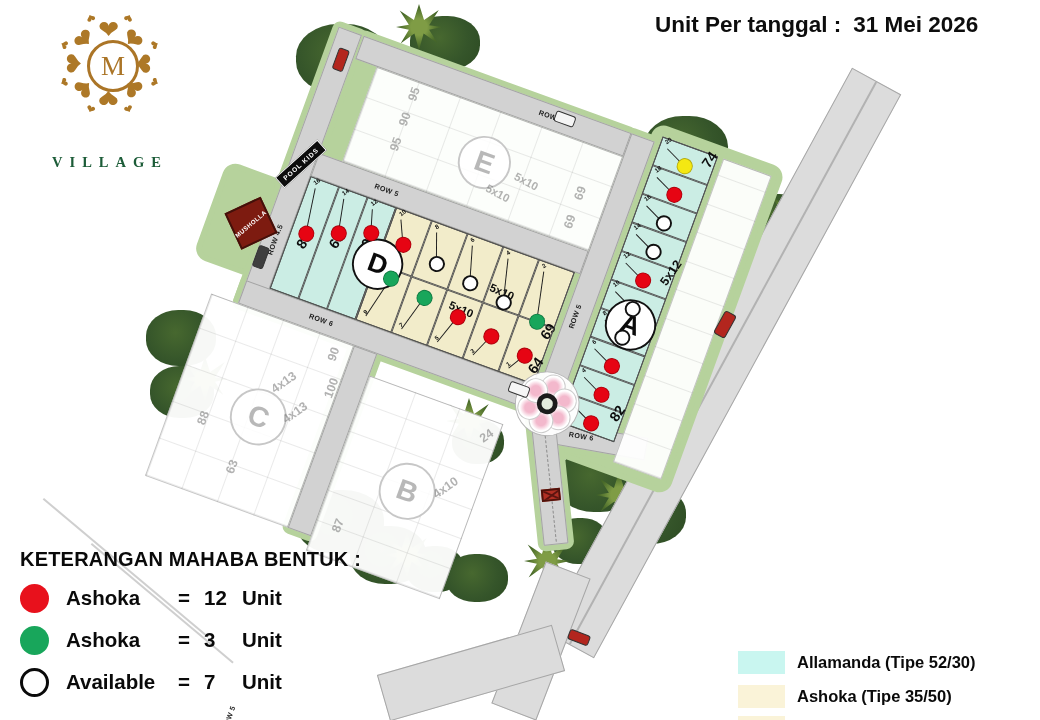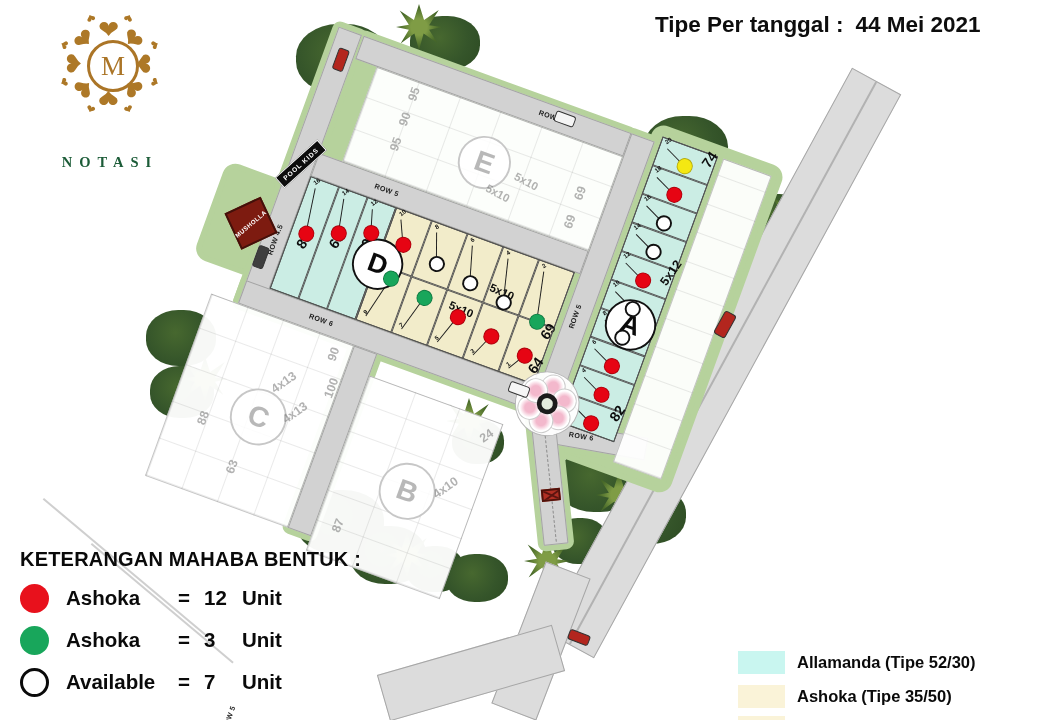--- a/index.html
+++ b/index.html
@@ -94,26 +94,26 @@
         <div class="heart" style="position: absolute; left: 18.9584px; top: 18.9584px; font-size: 25px; transform: rotate(315deg);">❤</div>
         <div class="heart-s" style="position: absolute; left: 69.1342px; top: 3.80602px; font-size: 11px; transform: rotate(202.5deg);">❤</div>
         <div class="heart-s" style="position: absolute; left: 96.194px; top: 30.8658px; font-size: 11px; transform: rotate(247.5deg);">❤</div>
         <div class="heart-s" style="position: absolute; left: 96.194px; top: 69.1342px; font-size: 11px; transform: rotate(292.5deg);">❤</div>
         <div class="heart-s" style="position: absolute; left: 69.1342px; top: 96.194px; font-size: 11px; transform: rotate(337.5deg);">❤</div>
         <div class="heart-s" style="position: absolute; left: 30.8658px; top: 96.194px; font-size: 11px; transform: rotate(382.5deg);">❤</div>
         <div class="heart-s" style="position: absolute; left: 3.80602px; top: 69.1342px; font-size: 11px; transform: rotate(427.5deg);">❤</div>
         <div class="heart-s" style="position: absolute; left: 3.80602px; top: 30.8658px; font-size: 11px; transform: rotate(472.5deg);">❤</div>
         <div class="heart-s" style="position: absolute; left: 30.8658px; top: 3.80602px; font-size: 11px; transform: rotate(517.5deg);">❤</div>
       </div>
-    <div class="brand2">NOTASI</div>
+    <div class="brand2">VILLAGE</div>
   </div>
 
   <div class="date-line">
-    <span>Tipe Per tanggal :</span>
-    <span>44 Mei 2021</span>
+    <span>Unit Per tanggal :</span>
+    <span>31 Mei 2026</span>
   </div>
 
   <div id="greenery">
       <div class="blob" style="position: absolute; left: 296px; top: 24px; width: 92px; height: 70px;"></div>
       <div class="blob" style="position: absolute; left: 356px; top: 58px; width: 82px; height: 64px;"></div>
       <div class="blob" style="position: absolute; left: 410px; top: 16px; width: 70px; height: 54px;"></div>
       <div class="blob" style="position: absolute; left: 306px; top: 84px; width: 64px; height: 50px;"></div>
       <div class="blob" style="position: absolute; left: 644px; top: 116px; width: 84px; height: 66px;"></div>
       <div class="blob" style="position: absolute; left: 698px; top: 158px; width: 78px; height: 62px;"></div>
       <div class="blob" style="position: absolute; left: 746px; top: 194px; width: 62px; height: 52px;"></div>

